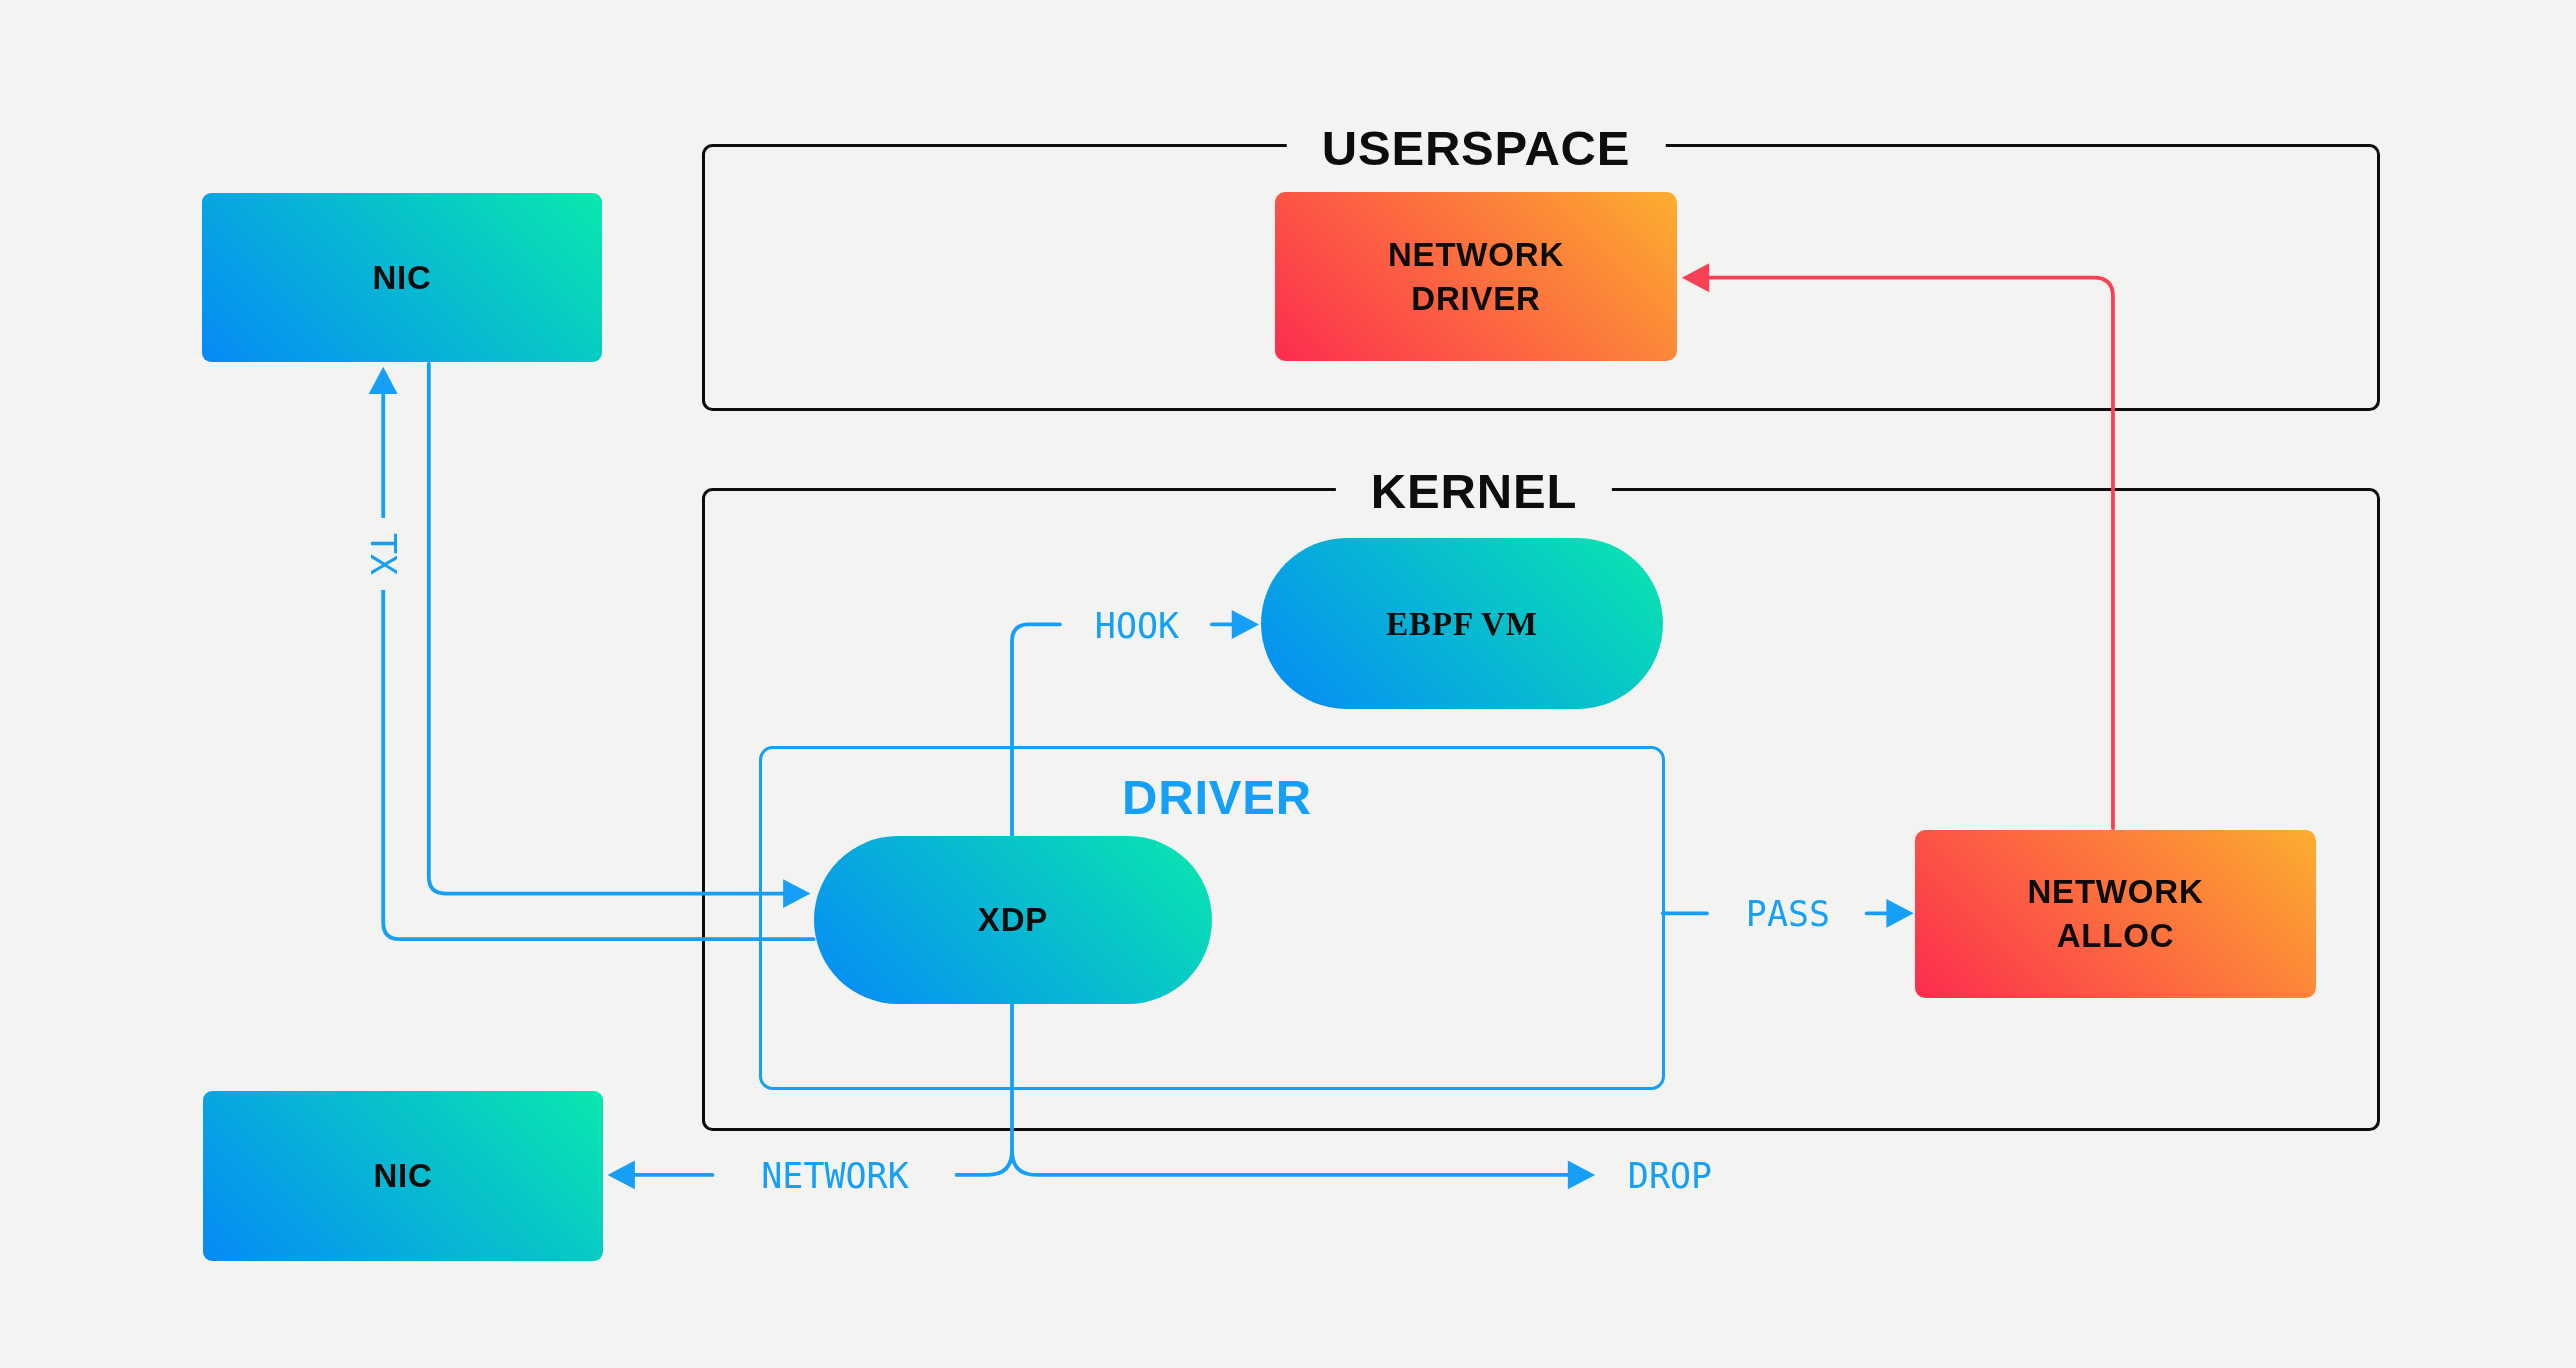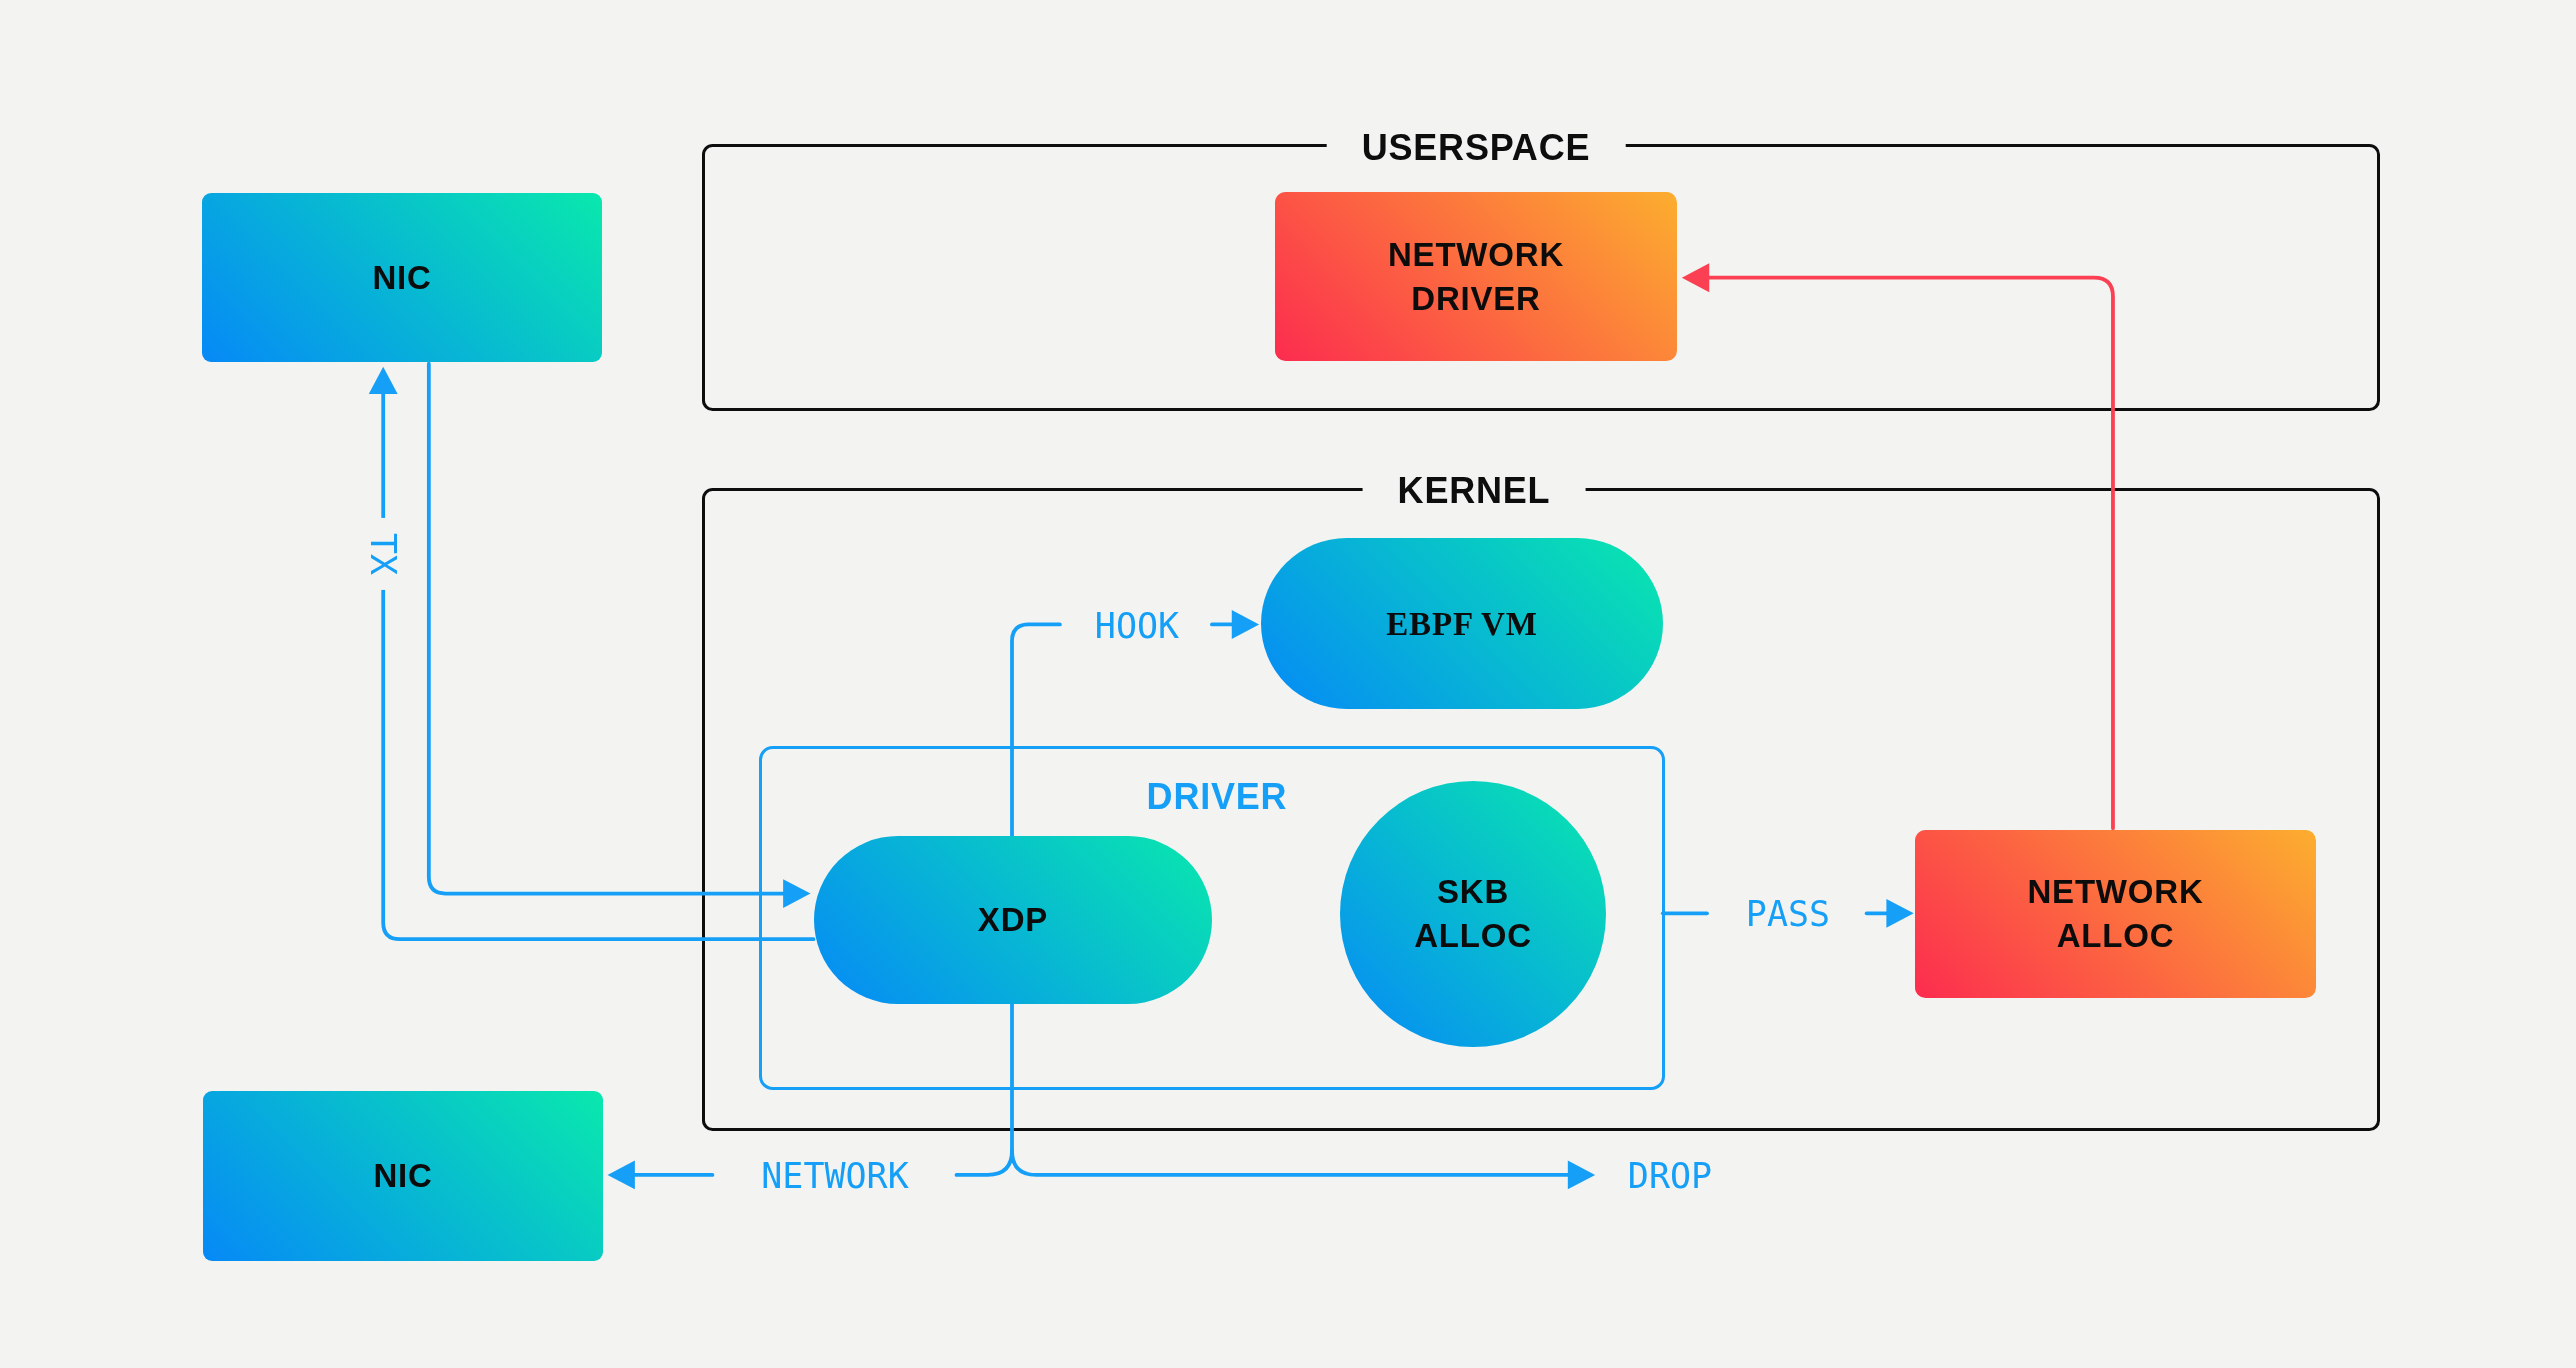--- a/index.html
+++ b/index.html
@@ -9,21 +9,21 @@
   }
   
   .frame { position:absolute; border:3.8px solid #0d0d0d; border-radius:10.6px; }
   #userspace-box { left:702px; top:144px; width:1672px; height:261px; }
   #kernel-box    { left:702px; top:488px; width:1672px; height:637px; }
   #driver-box    { position:absolute; left:759px; top:746px; width:900px; height:338px;
                    border:3.8px solid #169ff7; border-radius:13.7px; }
   .frame-title {
     position:absolute; transform:translate(-50%,-50%);
     background:#f3f4f2; padding:1.5px 35px; white-space:nowrap;
-    font-size:36px; font-weight:bold; letter-spacing:0.8px; color:#0d0d0d;
+    font-size:49px; font-weight:bold; letter-spacing:0.8px; color:#0d0d0d;
   }
   #userspace-title { left:1476px; top:147px; }
   #kernel-title    { left:1474px; top:490px; }
   #driver-title    { left:1217px; top:748px; color:#169ff7;margin-top:48px; }
 
   
   .connectors { position:absolute; left:0; top:0; width:2576px; height:1369px; }
   .blue-line { stroke:#169ff7; stroke-width:5; fill:none; stroke-linecap:round; }
   .red-line  { stroke:#fb4053; stroke-width:5; fill:none; stroke-linecap:round; }
   .blue-head { fill:#169ff7; }
@@ -101,24 +101,20 @@
   <div class="node orange" id="network-program">
     <span>NETWORK</span>
     <span>DRIVER</span>
   </div>
   <div class="node teal" id="ebpf-vm">
     <span>EBPF VM</span>
   </div>
   <div class="node teal" id="xdp">
     <span>XDP</span>
   </div>
-  <div class="node teal" id="skb-alloc">
-    <span>SKB</span>
-    <span>ALLOC</span>
-  </div>
   <div class="node orange" id="network-stack">
     <span>NETWORK</span>
     <span>ALLOC</span>
   </div>
 
   <div class="frame-title" id="userspace-title">USERSPACE</div>
   <div class="frame-title" id="kernel-title">KERNEL</div>
   <div class="frame-title" id="driver-title">DRIVER</div>
 
   <div class="edge-label" id="tx-label">TX</div>

